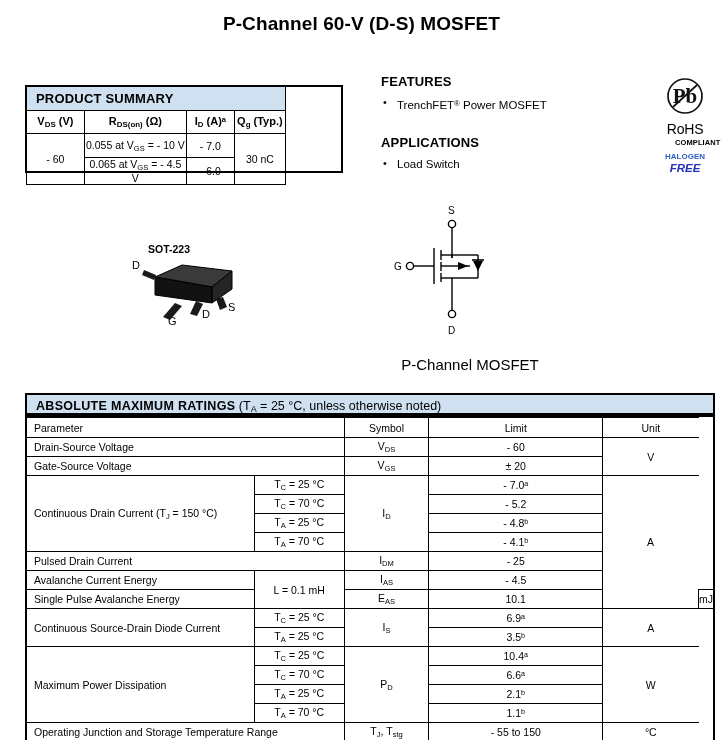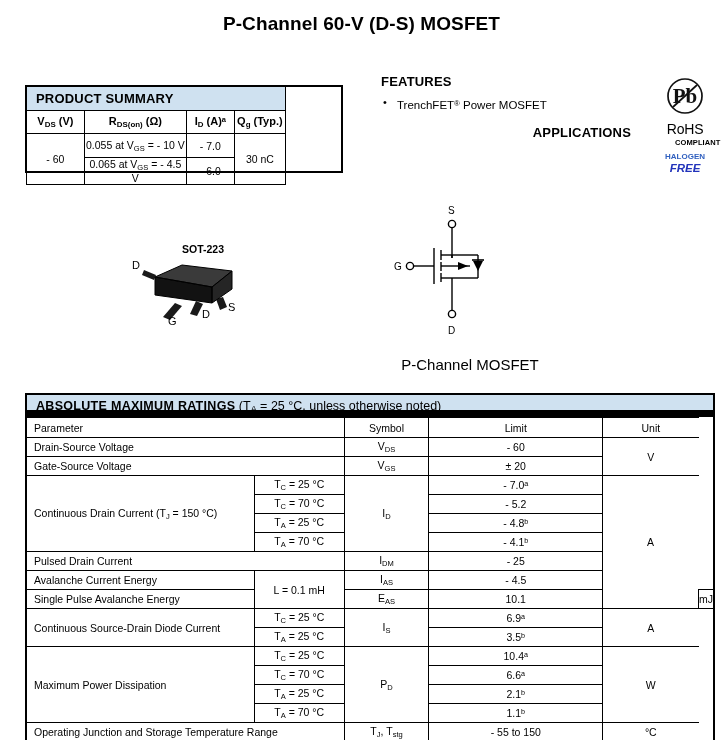--- a/index.html
+++ b/index.html
@@ -76,21 +76,21 @@
     font-size: 11.5px;
     line-height: 17px;
     padding-left: 16px;
     position: relative;
   }
   .bullet-list li::before {
     content: "\2022";
     position: absolute; left: 2px; top: -1px;
     font-size: 11px;
   }
-  #applications-block { position: absolute; left: 381px; top: 125px; width: 250px; text-align: right; }
+  #applications-block { position: absolute; left: 381px; top: 135px; width: 250px; }
 
   
   #rohs-logo {
     position: absolute;
     left: 655px; top: 76px;
     width: 60px;
     text-align: center;
   }
   #rohs-logo .pb-mark { width: 40px; height: 40px; margin: 0 auto 2px; }
   #rohs-logo .rohs-main {
@@ -107,21 +107,21 @@
     line-height: 11px; margin-top: 3px;
   }
   #rohs-logo .free {
     font-size: 11.5px; font-weight: bold; font-style: italic; color: #2233bb;
     line-height: 12px;
   }
 
   
   #package-block { position: absolute; left: 120px; top: 243px; width: 150px; }
   #package-label {
-    font-size: 10.5px; font-weight: bold; text-align: center;
+    font-size: 10.5px; font-weight: bold; text-align: left;
     width: 110px; margin-left: 28px;
   }
 
   
   #symbol-block { position: absolute; left: 390px; top: 200px; width: 160px; }
   #symbol-caption {
     font-size: 15px; text-align: center; width: 160px; margin-top: 2px;
   }
 
   
@@ -129,21 +129,21 @@
     position: absolute;
     left: 25px; top: 393px;
     width: 690px;
     border: 2px solid #000;
   }
   #amr-title {
     background: #cfe1f0;
     font-size: 12.5px;
     padding: 4px 0 4px 9px;
     height: 22px;
-    border-bottom: 7px solid #000000;
+    border-bottom: 4px solid #000000;
   }
   #amr-title b { font-weight: bold; letter-spacing: 0.3px; }
   #amr-table {
     width: 100%;
     border-collapse: collapse;
     font-size: 10.5px;
   }
   #amr-table td, #amr-table th {
     border: 1px solid #000;
     padding: 0 0 0 0;
@@ -206,20 +206,23 @@
 
 <div id="features-block">
   <div class="sec-head">FEATURES</div>
   <ul class="bullet-list">
     <li>TrenchFET<sup>®</sup> Power MOSFET</li>
   </ul>
 </div>
 
 <div id="applications-block">
   <div class="sec-head">APPLICATIONS</div>
+  <ul class="bullet-list">
+    <li>Load Switch</li>
+  </ul>
 </div>
 
 <div id="rohs-logo">
   <svg class="pb-mark" viewBox="0 0 40 40">
     <circle cx="20" cy="20" r="17" fill="none" stroke="#111" stroke-width="1.7"></circle>
     <text x="20" y="27" font-family="'Liberation Serif', serif" font-size="21" font-weight="bold" text-anchor="middle" fill="#111">Pb</text>
     <line x1="8" y1="31" x2="32" y2="9" stroke="#111" stroke-width="1.7"></line>
   </svg>
   <div class="rohs-main">RoHS</div>
   <div class="rohs-sub">COMPLIANT</div>

